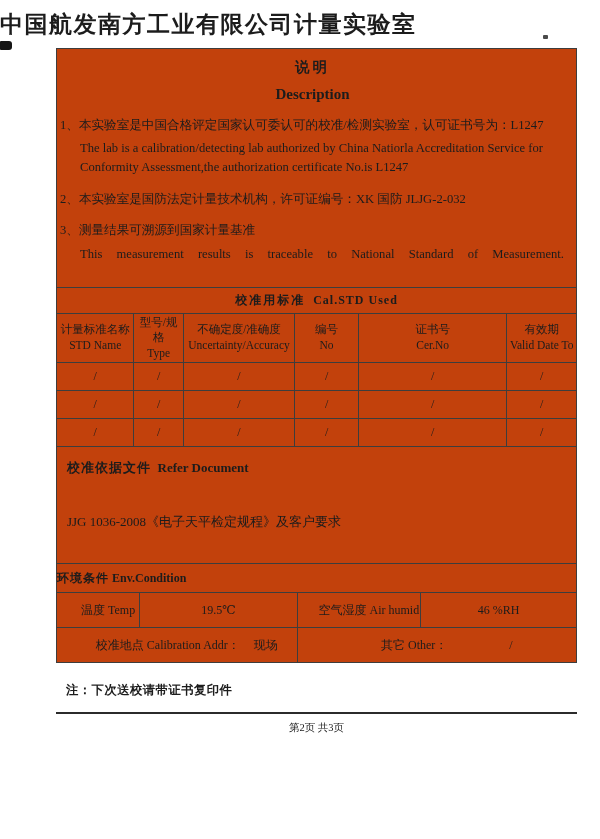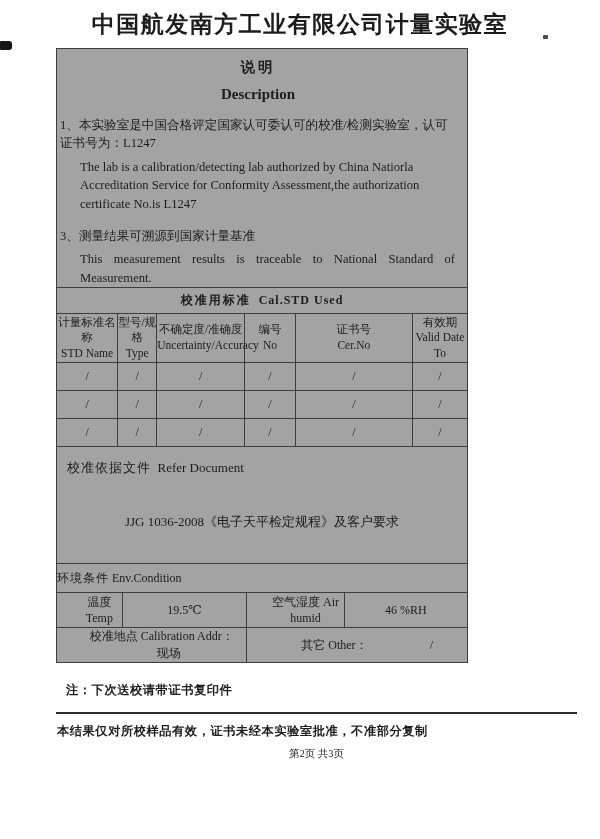--- a/index.html
+++ b/index.html
@@ -3,28 +3,28 @@
 <meta charset="utf-8">
 <style>
   * { margin:0; padding:0; box-sizing:border-box; }
   html,body { background:#ffffff; }
   .page {
     position:relative; width:600px; height:839px; background:#fff;
     color:#1c1c1c; font-family:"Liberation Serif","DejaVu Serif",serif;
     overflow:hidden;
   }
   .title {
-    text-align:center; padding-top:9px; font-size:23px; font-weight:bold;
+    padding-top:9px; font-size:23px; font-weight:bold;
     letter-spacing:1.5px;
   }
   .cert-row { margin:9px 0 0 64px; font-size:12.5px; font-weight:bold; }
   .cert-row .cert-val { margin-left:20px; font-size:13px; letter-spacing:0.3px; }
 
   .doc { margin:8px 0 0 56px; width:521px; }
-  .blk { border:1.5px solid #3d3d3d; width:412px; background:#a3a3a3; }
+  .blk { border:1.5px solid #3d3d3d; width:521px; background:#c2410c; }
   .blk + .blk, .blk + table.blk { margin-top:-1.5px; }
 
   
   .box1 { height:240px; padding:6px 10px 0 2px; }
   .h-zh { text-align:center; font-size:14.5px; font-weight:bold; letter-spacing:3px; margin-top:3px; }
   .h-en { text-align:center; font-size:15px; font-weight:bold; margin-top:9px; }
   .item { margin-top:13px; font-size:12.6px; line-height:1.45; }
   .item-zh { padding-left:1px; }
   .item-en { margin:5px 4px 0 21px; line-height:1.5; }
   .jwide { text-align:justify; text-align-last:justify; margin-right:2px; }
@@ -33,23 +33,23 @@
   table.blk { border-collapse:collapse; table-layout:fixed; }
   table.blk td { border:1.2px solid #3d3d3d; text-align:center; vertical-align:middle; font-size:12px; }
   td.t-title { height:26px; font-size:14px; font-weight:bold; letter-spacing:1px; }
   td.t-title .zh-part { letter-spacing:2px; }
   tr.t-head td { height:38px; font-size:11.5px; line-height:1.35; padding:1px 0; }
   tr.t-head td span { display:block; }
   tr.t-row td { height:28px; font-size:12px; }
 
   
   .box3 { height:119px; padding:12px 10px 0 10px; }
-  .sec-head { font-size:13px; font-weight:normal; }
+  .sec-head { font-size:13px; font-weight:bold; }
   .sec-head .zh-part { letter-spacing:1px; }
-  .box3 .refer-content { text-align:center; margin-top:36px; font-size:13px; }
+  .box3 .refer-content { margin-top:36px; font-size:13px; }
 
   
   td.env-head { height:29px; text-align:left !important; }
   tr.env-row td { height:35px; }
   td.lbl { text-align:center; padding-left:20px; font-size:12.3px; }
   td.val { font-size:12.3px; }
   .other-val { margin-left:62px; }
   .addr-val { margin-left:14px; }
 
   
@@ -76,20 +76,21 @@
     <div class="blk box1">
       <div class="h-zh">说明</div>
       <div class="h-en">Description</div>
 
       <div class="item">
         <div class="item-zh">1、本实验室是中国合格评定国家认可委认可的校准/检测实验室，认可证书号为：L1247</div>
         <div class="item-en">The lab is a calibration/detecting lab authorized by China Natiorla Accreditation Service for Conformity Assessment,the authorization certificate No.is L1247</div>
       </div>
 
       <div class="item">
+        <div class="item-zh">2、本实验室是国防法定计量技术机构，许可证编号：XK 国防 JLJG-2-032</div>
       </div>
 
       <div class="item">
         <div class="item-zh">3、测量结果可溯源到国家计量基准</div>
         <div class="item-en jwide">This measurement results is traceable to National Standard of Measurement.</div>
       </div>
     </div>
 
     <table class="blk">
       <colgroup>
@@ -191,19 +192,18 @@
           <span>其它  Other：</span><span class="other-val">/</span>
         </td>
       </tr>
     </tbody>
       </table>
 
   </div>
 
   <div class="note">注：下次送校请带证书复印件</div>
   <div class="rule"></div>
-  <div class="stmt-zh">本结果仅对所校样品有效，证书未经本实验室批准，不准部分复制</div>
   <div class="pagenum">第2页  共3页</div>
 
   <div class="artifact-left"></div>
   <div class="artifact-right"></div>
 
 </div>
 
 </body></html>

